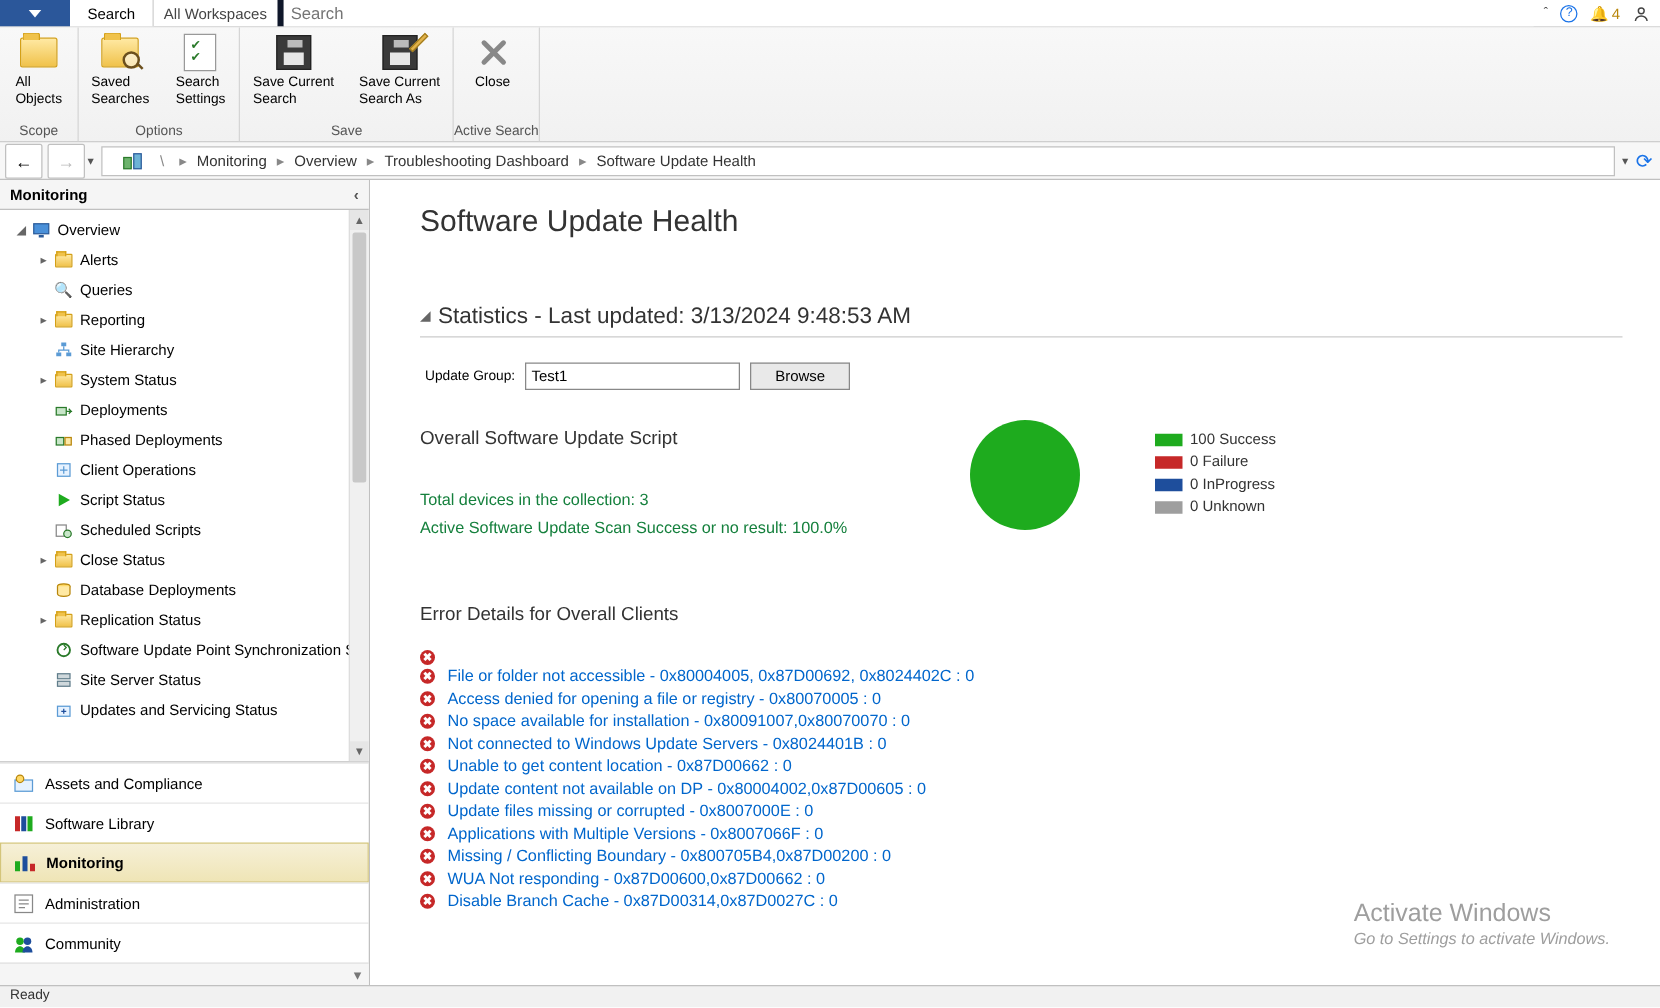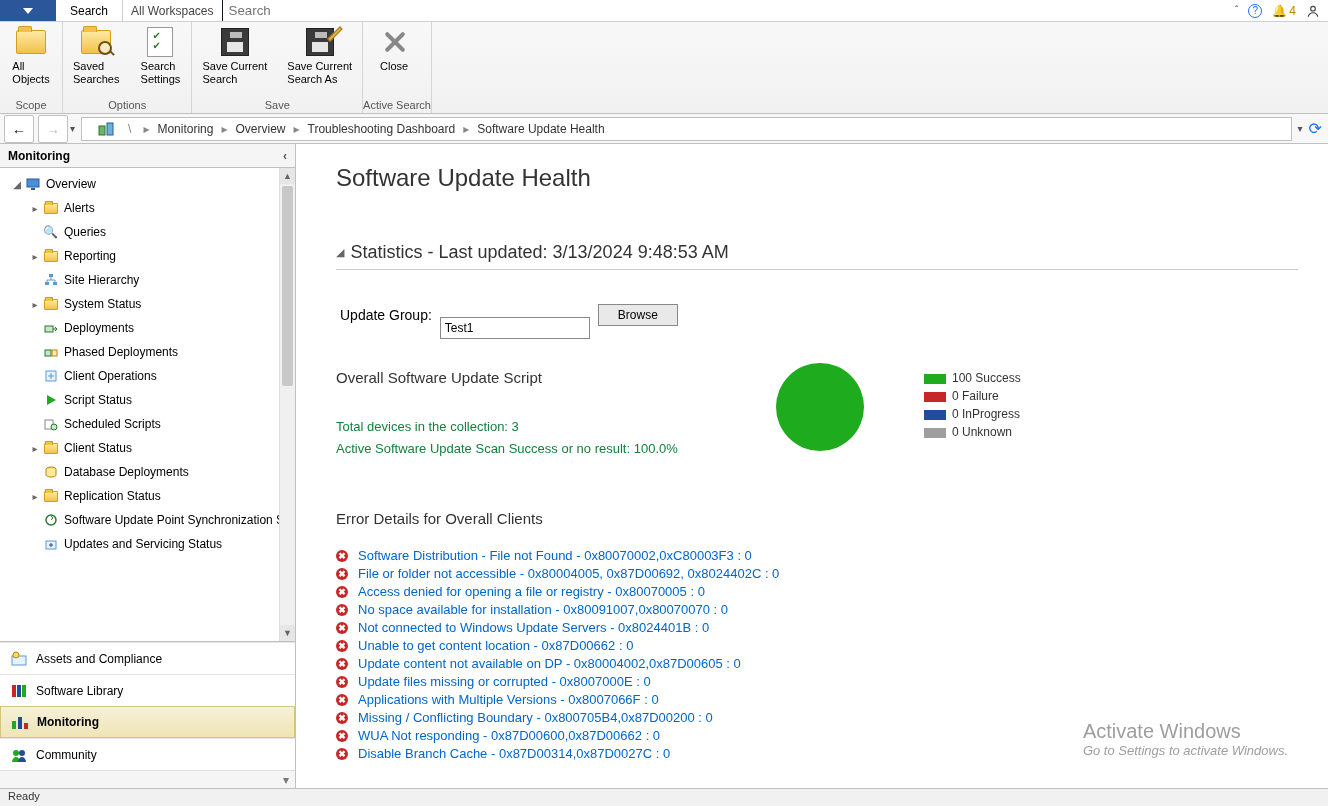--- a/index.html
+++ b/index.html
@@ -3,21 +3,21 @@
 <meta charset="utf-8">
 <style>
 * { margin: 0; padding: 0; box-sizing: border-box; font-family: "Segoe UI", Arial, sans-serif; }
 body { width: 1328px; height: 806px; overflow: hidden; background: #fff; font-size: 12px; color: #000; display: flex; flex-direction: column; }
 
 
 .topstrip { height: 22px; display: flex; align-items: stretch; border-bottom: 1px solid #d0d0d0; background: #fff; }
 .sysbtn { width: 56px; background: #2b579a; display: flex; align-items: center; justify-content: center; color: #fff; }
 .sysbtn .tri { width: 0; height: 0; border-left: 5px solid transparent; border-right: 5px solid transparent; border-top: 6px solid #fff; }
 .tab-search { padding: 0 14px; display: flex; align-items: center; background: #fff; border-right: 1px solid #d0d0d0; }
-.tab-aw { padding: 0 8px; display: flex; align-items: center; border-right: 1px solid #0f172a; color: #444; }
+.tab-aw { padding: 0 8px; display: flex; align-items: center; border-right: 5px solid #0f172a; color: #444; }
 .searchbox { flex: 1; border: none; padding: 0 6px; color: #777; outline: none; height: 100%; background: #fff; }
 .topright { display: flex; align-items: center; gap: 10px; padding: 0 8px; color: #444; }
 .caret-up { font-size: 10px; color: #444; }
 .help-icon { color: #1a73e8; width:14px; height:14px; border:1px solid #1a73e8; border-radius:50%; display:inline-flex; align-items:center; justify-content:center; font-size:10px;}
 .bell { color: #b8860b; display:inline-flex; align-items:center; gap:2px;}
 .person-icon { width:14px; height:14px; display:inline-block; }
 
 
 .ribbon { height: 92px; background: linear-gradient(#f8f8f8,#f1f1f1); border-bottom: 1px solid #c0c0c0; display: flex; }
 .rgroup { border-right: 1px solid #d5d5d5; display: flex; flex-direction: column; }
@@ -76,22 +76,22 @@
 .wsnav .wsitem.selected{ background:linear-gradient(#f6f0d8,#efe5b6); border:1px solid #d4c57a; }
 .wsicon{width:18px;height:18px;display:inline-flex;align-items:center;justify-content:center;}
 .ws-footer{height:18px;border-top:1px solid #e0e0e0;background:#f5f5f5;display:flex;justify-content:flex-end;align-items:center;padding-right:6px;color:#777;}
 
 
 .main{ flex:1; overflow:auto; padding:20px 30px 20px 40px; position:relative;}
 .page-title{ font-size:24px; font-weight:400; color:#333; margin-bottom:50px;}
 .stats-header{ display:flex; align-items:center; gap:6px; font-size:18px; color:#333; border-bottom:1px solid #ccc; padding-bottom:6px; margin-bottom:20px;}
 .stats-header .tw2{font-size:11px;color:#666;}
 .row-ug{ display:flex; align-items:center; gap:8px; margin-bottom:30px; margin-left:4px;}
-.row-ug label{ font-size:14px;}
-.ug-input{ width:150px; height:22px; border:1px solid #888; padding:0 4px; font-size:12px;margin-top:27px;}
+.row-ug label{ font-size:11px;}
+.ug-input{ width:172px; height:22px; border:1px solid #888; padding:0 4px; font-size:12px;}
 .ug-browse{ width:80px; height:22px; background:#e9e9e9; border:1px solid #888; font-size:12px; cursor:default;}
 .subhead{ font-size:15px; color:#333; margin-bottom:30px;}
 .statsblock{ font-size:13px; color:#15803d; line-height:22px; margin-bottom:30px;}
 .flex-row{display:flex; gap:60px; align-items:flex-start;}
 .pie{ width:88px; height:88px; border-radius:50%; background:#1eab1e; margin-top:-6px;}
 .legend{ font-size:12px; color:#333; line-height:18px;}
 .legend .sw{display:inline-block;width:22px;height:10px;margin-right:6px;vertical-align:middle;}
 .err-title{ font-size:15px; color:#333; margin:20px 0 20px 0;}
 .err-list{ list-style:none; font-size:13px;}
 .err-list li{ display:flex; align-items:center; gap:10px; line-height:18px;}
@@ -340,21 +340,21 @@
                 <circle cx="10" cy="10" r="3" fill="#c8e6c9" stroke="#2a7a2a"></circle>
               </svg>
             </span>
             <span>Scheduled Scripts</span>
           </li>
         <li class="lvl2">
             <span class="tw">▸</span>
             <span class="ico">
               <span class="folder-sm"></span>
             </span>
-            <span>Client Status</span>
+            <span>Close Status</span>
           </li>
         <li class="lvl2">
             <span class="tw"></span>
             <span class="ico">
               <svg width="14" height="14">
                 <ellipse cx="7" cy="4" rx="5" ry="2" fill="#ffd966" stroke="#b8860b"></ellipse>
                 <path d="M2 4v6c0 1 2 2 5 2s5-1 5-2V4" fill="#ffe9a3" stroke="#b8860b"></path>
               </svg>
             </span>
             <span>Database Deployments</span>
@@ -368,20 +368,30 @@
           </li>
         <li class="lvl2">
             <span class="tw"></span>
             <span class="ico">
               <svg width="14" height="14">
                 <circle cx="7" cy="7" r="5" fill="none" stroke="#2a7a2a" stroke-width="1.5"></circle>
                 <path d="M7 3l2 2-2 2" stroke="#2a7a2a" fill="none"></path>
               </svg>
             </span>
             <span>Software Update Point Synchronization Sta</span>
+          </li>
+        <li class="lvl2">
+            <span class="tw"></span>
+            <span class="ico">
+              <svg width="14" height="14">
+                <rect x="2" y="2" width="10" height="4" fill="#cfd8dc" stroke="#607d8b"></rect>
+                <rect x="2" y="8" width="10" height="4" fill="#cfd8dc" stroke="#607d8b"></rect>
+              </svg>
+            </span>
+            <span>Site Server Status</span>
           </li>
         <li class="lvl2">
             <span class="tw"></span>
             <span class="ico">
               <svg width="14" height="14">
                 <rect x="2" y="4" width="10" height="8" fill="#e6f2ff" stroke="#5b9bd5"></rect>
                 <path d="M7 6v4m-2-2h4" stroke="#1e4e9c"></path>
               </svg>
             </span>
             <span>Updates and Servicing Status</span>
@@ -416,20 +426,29 @@
         </div>
       <div class="wsitem selected">
           <span class="wsicon">
             <svg width="18" height="18">
               <rect x="1" y="8" width="4" height="8" fill="#1eab1e"></rect>
               <rect x="7" y="4" width="4" height="12" fill="#1e4e9c"></rect>
               <rect x="13" y="10" width="4" height="6" fill="#c62828"></rect>
             </svg>
           </span>
           <span style="font-weight:600">Monitoring</span>
+        </div>
+      <div class="wsitem">
+          <span class="wsicon">
+            <svg width="18" height="18">
+              <rect x="2" y="2" width="14" height="14" fill="#fff" stroke="#888"></rect>
+              <path d="M5 6h8M5 9h8M5 12h5" stroke="#888"></path>
+            </svg>
+          </span>
+          <span>Administration</span>
         </div>
       <div class="wsitem">
           <span class="wsicon">
             <svg width="18" height="18">
               <circle cx="6" cy="7" r="3" fill="#1eab1e"></circle>
               <circle cx="12" cy="7" r="3" fill="#1e4e9c"></circle>
               <path d="M2 16c0-3 2-5 4-5s4 2 4 5" fill="#1eab1e"></path>
               <path d="M8 16c0-3 2-5 4-5s4 2 4 5" fill="#1e4e9c"></path>
             </svg>
           </span>
@@ -469,21 +488,20 @@
         <div><span class="sw" style="background:#c62828"></span><span>0 Failure</span></div>
         <div><span class="sw" style="background:#1e4e9c"></span><span>0 InProgress</span></div>
         <div><span class="sw" style="background:#9e9e9e"></span><span>0 Unknown</span></div>
       </div>
     </div>
 
     <div class="err-title">Error Details for Overall Clients</div>
     <ul class="err-list">
       <li>
           <span class="err-ball">✖</span>
-          <a href="#">Software Distribution - File not Found - 0x80070002,0xC80003F3 : 0</a>
         </li>
       <li>
           <span class="err-ball">✖</span>
           <a href="#">File or folder not accessible - 0x80004005, 0x87D00692, 0x8024402C : 0</a>
         </li>
       <li>
           <span class="err-ball">✖</span>
           <a href="#">Access denied for opening a file or registry - 0x80070005 : 0</a>
         </li>
       <li>

